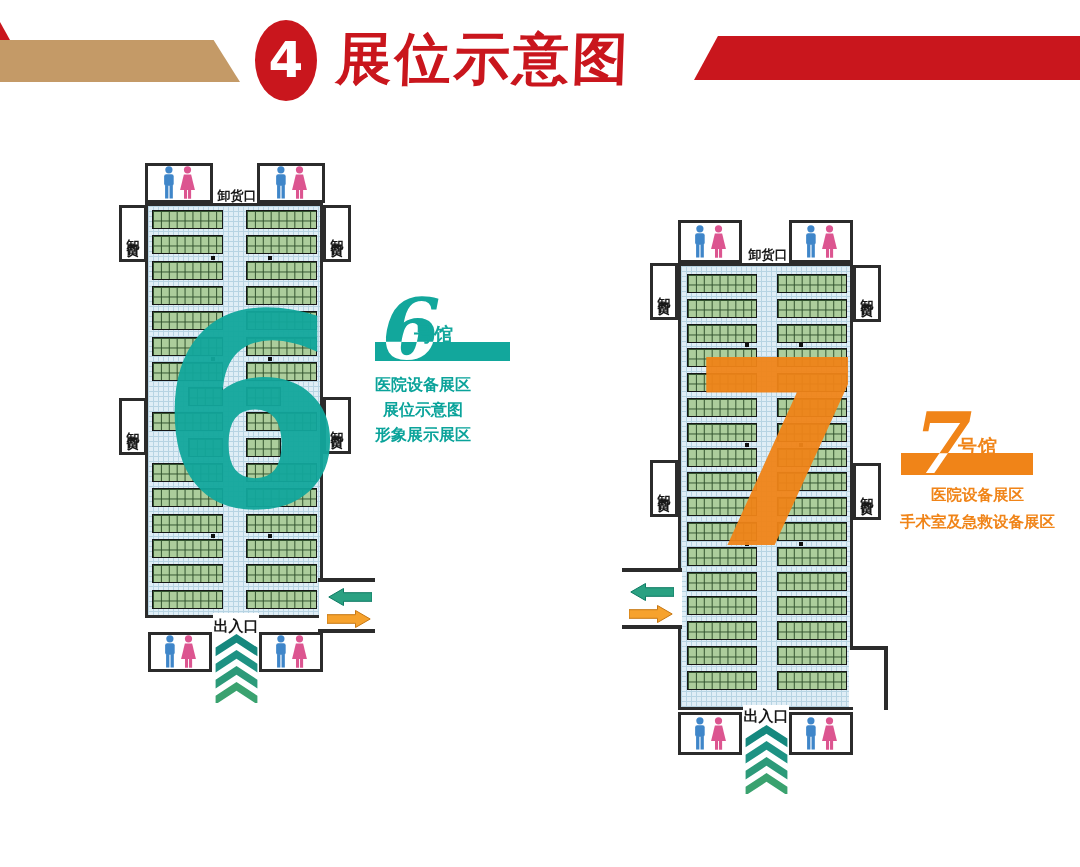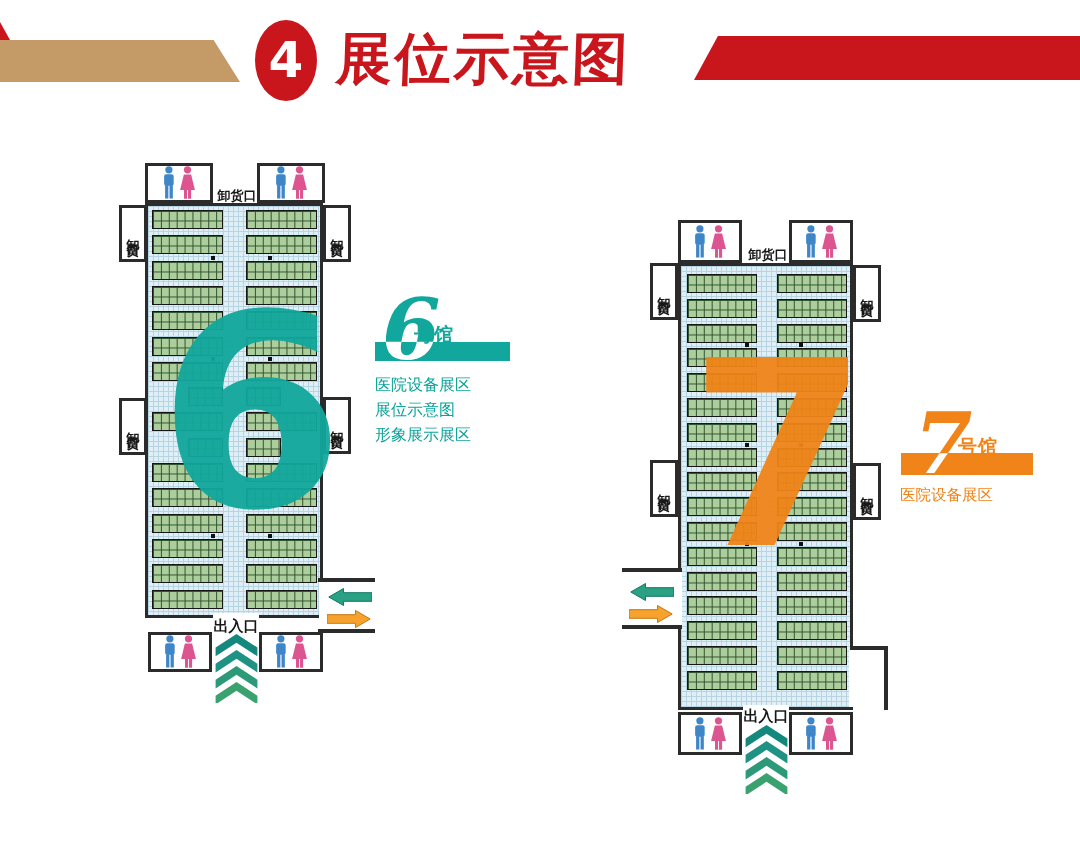--- a/index.html
+++ b/index.html
@@ -50,22 +50,22 @@
   .arrow,.chevrons{position:absolute;z-index:4;}
 
   
   .legend{position:absolute;}
   .banner{position:absolute;z-index:1;}
   .legend-digit{position:absolute;z-index:2;font-family:"DejaVu Serif","Liberation Serif",serif;
                 font-style:italic;font-weight:bold;}
   .legend-digit .layer{position:absolute;left:0;top:0;line-height:1em;}
   .legend-digit .knockout{color:#fff;}
   .legend-suffix{position:absolute;z-index:2;font-size:19px;font-weight:bold;letter-spacing:1px;}
-  .legend-areas{position:absolute;font-size:16px;font-weight:normal;line-height:25px;
-                white-space:nowrap;}
+  .legend-areas{position:absolute;font-size:16px;font-weight:bold;line-height:25px;
+                white-space:nowrap;text-align:center;}
   #legend7 .legend-areas{font-size:15.5px;line-height:26.5px;}
 </style>
 </head>
 <body>
 
 <div class="page" id="page" style="--wall: #2b2b2b; --booth-fill: #accd9c; --booth-line: #31522e; --floor-bg: #e0eef6; --floor-line: #b7d4e3;">
 
   <header>
     <div class="ribbon-tan" style="background: rgb(196, 154, 103);"></div>
     <div class="corner-accent" style="background: rgb(201, 22, 29);"></div>
@@ -384,16 +384,17 @@
 
   <aside class="legend" id="legend7" style="left:894px;top:406px;width:190px;height:160px;">
     <div class="banner" style="left: 7px; top: 47px; width: 132px; height: 22px; background: rgb(240, 132, 24);"></div>
     <div class="legend-digit" style="left:20px;top:-4px;width:70px;height:84px;font-size:84px;">
       <span class="layer base" style="color: rgb(240, 132, 24);">7</span>
       <span class="layer knockout" style="clip-path:inset(61% 0 0 0);">7</span>
     </div>
     <div class="legend-suffix" style="left: 64px; top: 28px; color: rgb(240, 132, 24);">号馆</div>
     <div class="legend-areas" style="left: 6px; top: 76px; color: rgb(240, 132, 24);">
         <div class="area-line">医院设备展区</div>
+        <div class="area-line">手术室及急救设备展区</div>
       </div>
   </aside>
 
 </div>
 
 </body></html>

